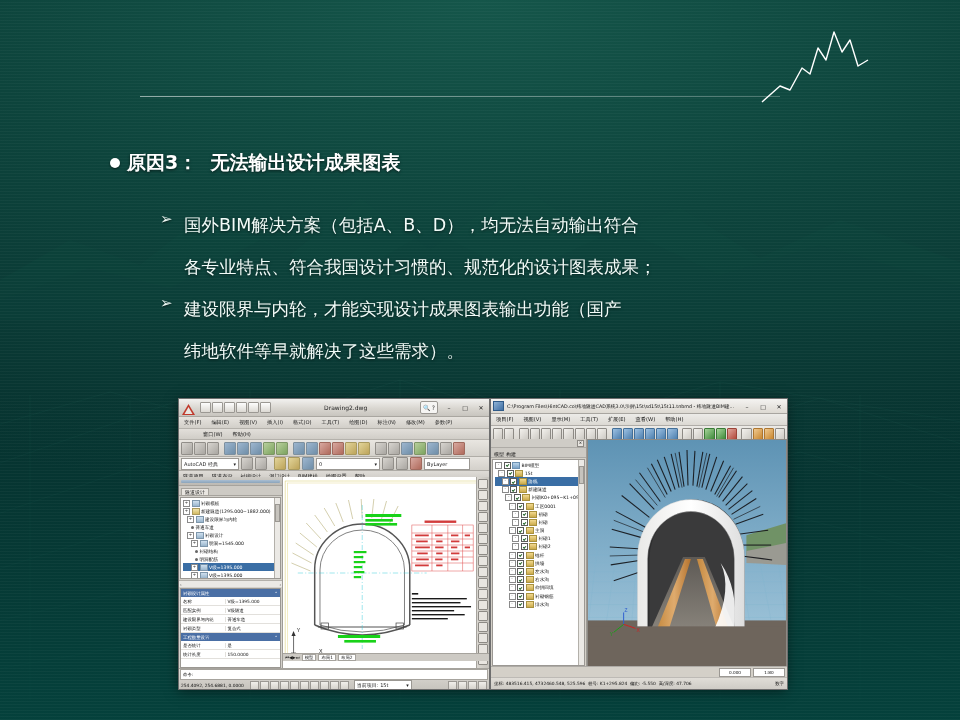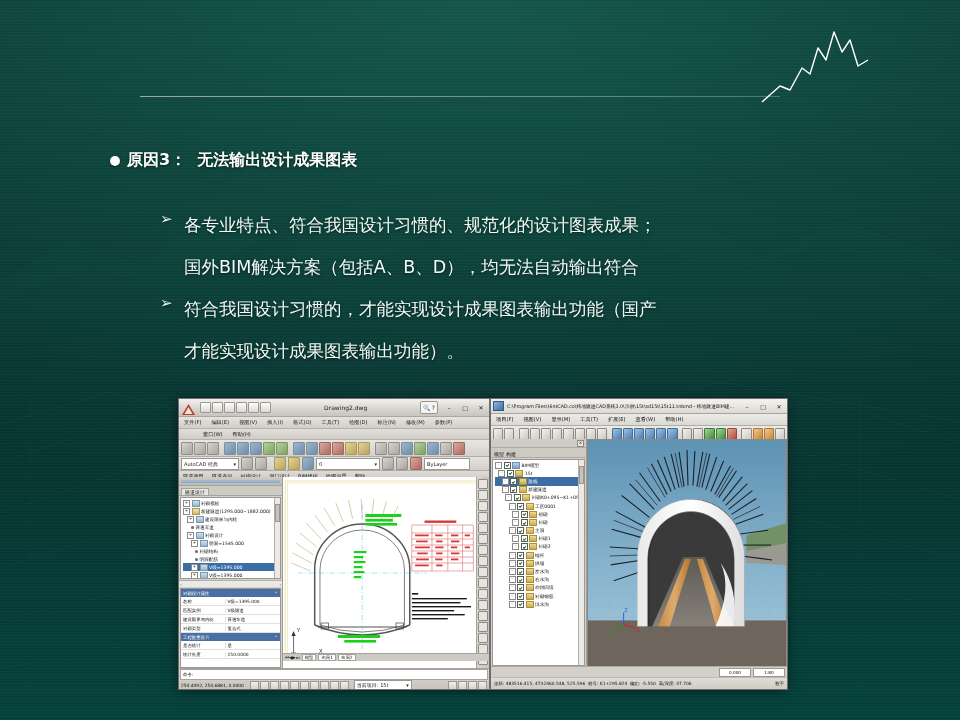--- a/index.html
+++ b/index.html
@@ -32,21 +32,21 @@
     white-space:nowrap;
   }
   .title-spark{position:absolute;left:760px;top:-8px;width:110px;height:80px;}
   .title-rule{position:absolute;left:140px;top:96px;width:640px;height:1px;
     background:linear-gradient(to right,rgba(255,255,255,.55),rgba(255,255,255,.25));}
 
   
   .lv1{position:absolute;left:110px;top:150px;display:flex;align-items:center;gap:7px;}
   .lv1 .dot{width:10px;height:10px;border-radius:50%;background:#fff;flex:none;
             box-shadow:0 1px 2px rgba(0,0,0,.6);}
-  .lv1 .t{font-size:16px;font-weight:bold;color:#ffffff;white-space:pre;
+  .lv1 .t{font-size:19px;font-weight:bold;color:#ffffff;white-space:pre;
           text-shadow:0 1px 3px rgba(0,0,0,.6);}
 
   .lv2{position:absolute;left:160px;width:690px;display:flex;gap:10px;align-items:flex-start;}
   .lv2 .arrow{flex:none;width:14px;color:#eaf6f2;font-size:15px;line-height:30px;
               text-shadow:0 1px 2px rgba(0,0,0,.6);}
   .lv2 .txt{font-size:17.5px;line-height:42px;color:#f2fbf8;
             text-shadow:0 1px 3px rgba(0,0,0,.55);}
   #b1{top:204px;}
   #b2{top:288px;}
 
@@ -234,30 +234,30 @@
   <div class="title-rule"></div>
 
   <div class="lv1">
     <div class="dot"></div>
     <div class="t">原因3：  无法输出设计成果图表</div>
   </div>
 
   <div class="lv2" id="b1">
     <div class="arrow">➢</div>
     <div>
+      <div class="txt">国外BIM解决方案（包括A、B、D），均无法自动输出符合</div>
       <div class="txt">各专业特点、符合我国设计习惯的、规范化的设计图表成果；</div>
-      <div class="txt">国外BIM解决方案（包括A、B、D），均无法自动输出符合</div>
     </div>
   </div>
 
   <div class="lv2" id="b2">
     <div class="arrow">➢</div>
     <div>
-      <div class="txt">符合我国设计习惯的，才能实现设计成果图表输出功能（国产</div>
-      <div class="txt">才能实现设计成果图表输出功能）。</div>
+      <div class="txt">建设限界与内轮，才能实现设计成果图表输出功能（国产</div>
+      <div class="txt">纬地软件等早就解决了这些需求）。</div>
     </div>
   </div>
 
   <div class="shot">
 
     <div class="win" id="acad">
       <div class="acad-title">
         <div class="acad-logo">
           <svg viewBox="0 0 15 13" width="15" height="13">
             <polygon points="7.5,1 14,12 1,12" fill="#c0392b"></polygon>

